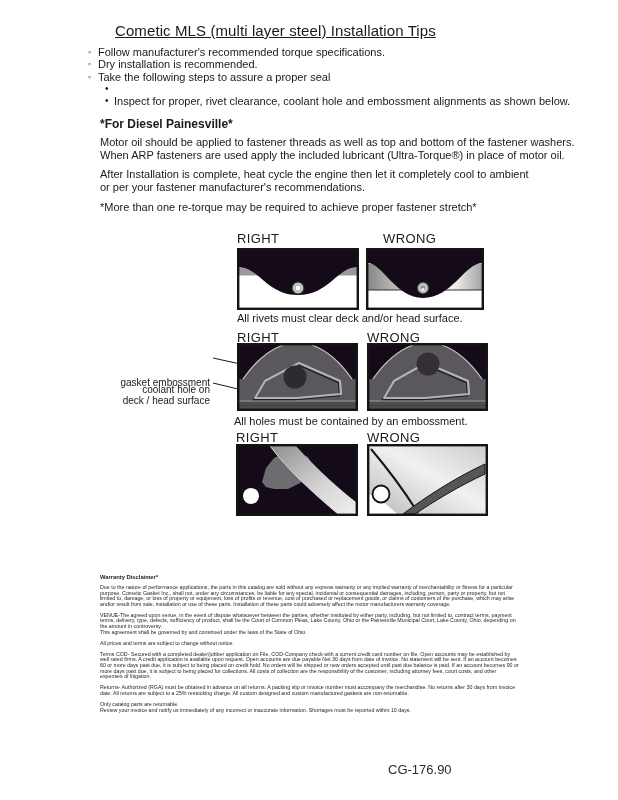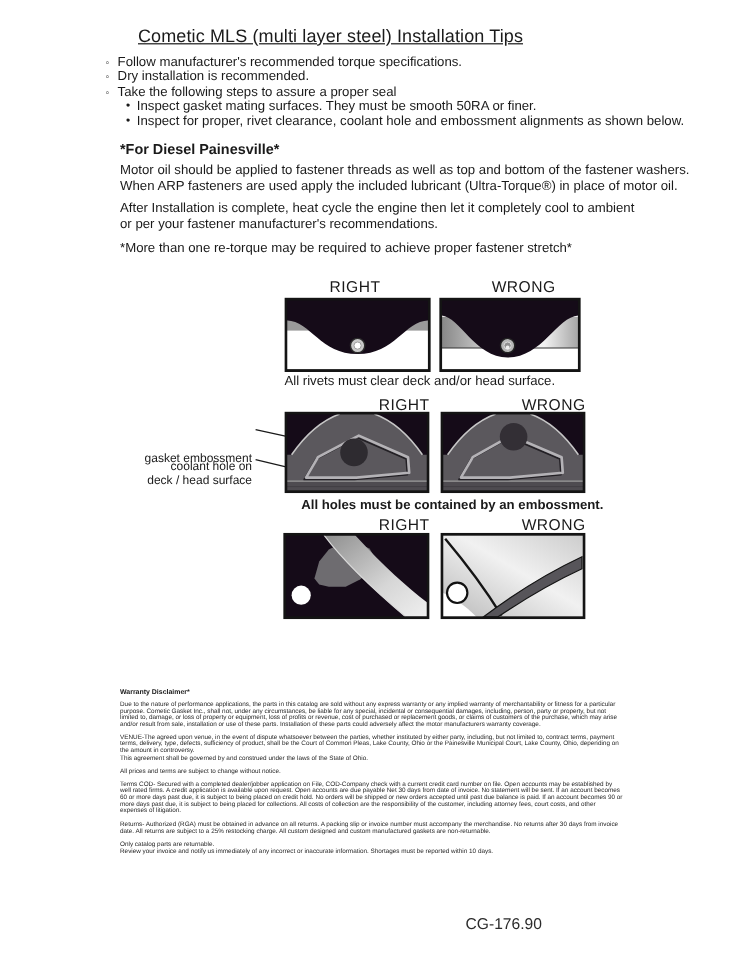--- a/index.html
+++ b/index.html
@@ -23,21 +23,21 @@
   .b-row { display: flex; line-height: 12.3px; white-space: nowrap; }
   .b-dot { width: 10px; font-size: 9px; }
   .b-sub { margin-left: 17px; }
   .b-sub .b-dot { width: 9px; font-size: 10px; }
 
   .diesel { position: absolute; left: 100px; top: 117px; width: 440px; font-size: 11px; }
   .diesel-h { font-size: 12px; font-weight: bold; margin-bottom: 5px; }
   .d-line { line-height: 13px; white-space: nowrap; }
   .d-gap { height: 6px; }
 
-  .fig-label { position: absolute; font-size: 13px; letter-spacing: 0.4px; text-align: right; }
+  .fig-label { position: absolute; font-size: 13px; letter-spacing: 0.4px; text-align: left; }
   .fig-panel { position: absolute; line-height: 0; }
   .fig-caption { position: absolute; font-size: 11px; line-height: 11.5px; white-space: nowrap; }
 
   .callout { position: absolute; font-size: 10px; line-height: 11px; text-align: right; }
   .leader-svg { position: absolute; }
 
   .disclaimer { position: absolute; left: 100px; top: 574px; width: 420px; }
   .disc-h { font-size: 5.8px; font-weight: bold; margin-bottom: 5px; }
   .disclaimer p { font-size: 5.3px; line-height: 5.6px; margin-bottom: 5.5px; color: #1f1f1f; }
   .disclaimer p.tight { margin-bottom: 0; }
@@ -59,21 +59,20 @@
     <div class="b-row">
       <span class="b-dot">◦</span>
       <span>Dry installation is recommended.</span>
     </div>
     <div class="b-row">
       <span class="b-dot">◦</span>
       <span>Take the following steps to assure a proper seal</span>
     </div>
     <div class="b-row b-sub">
       <span class="b-dot">•</span>
-      <span>Inspect gasket mating surfaces.  They must be smooth 50RA or finer.</span>
     </div>
     <div class="b-row b-sub">
       <span class="b-dot">•</span>
       <span>Inspect for proper, rivet clearance, coolant hole and embossment alignments as shown below.</span>
     </div>
   </div>
 
   <div class="diesel">
     <div class="diesel-h">*For Diesel Painesville*</div>
     <div class="d-line">Motor oil should be applied to fastener threads as well as top and bottom of the fastener washers.</div>
@@ -165,21 +164,21 @@
       <path d="M46,2 Q24,10 6,36" fill="none" stroke="#c6c6c6" stroke-width="1.3"></path>
       <path d="M119,2 H75 Q97,10 115,36 L119,36 Z" fill="#150b18"></path>
       <path d="M75,2 Q97,10 115,36" fill="none" stroke="#c6c6c6" stroke-width="1.3"></path>
       <polygon points="15.5,56.5 25.5,39.5 57.5,21.5 99.5,39.5 100.5,52.5 56.5,56.5" fill="none" stroke="#232025" stroke-width="1.4" stroke-linejoin="round"></polygon>
       <polygon points="17,55 27,38 59,20 101,38 102,51 58,55" fill="none" stroke="#b4b2b6" stroke-width="2.2" stroke-linejoin="round"></polygon>
       <circle cx="61" cy="21" r="11.5" fill="#332f35"></circle>
       <rect x="1.2" y="1.2" width="118.6" height="65.6" fill="none" stroke="#141414" stroke-width="2.4"></rect>
     </svg>
   </div>
 
-  <div class="fig-caption" style="left:251px; top:416px;font-weight:bold;">All holes must be contained by an embossment.</div>
+  <div class="fig-caption" style="left:234px; top:416px;">All holes must be contained by an embossment.</div>
 
   <div class="fig-label" style="left:236px; top:430px; width:122px;">RIGHT</div>
   <div class="fig-label" style="left:367px; top:430px; width:121px;">WRONG</div>
 
   <div class="fig-panel" style="left:236px; top:444px;">
     <svg width="122" height="72" viewBox="0 0 122 72">
       <defs>
         <linearGradient id="g3" x1="0" y1="0" x2="1" y2="1">
           <stop offset="0" stop-color="#8e8e8e"></stop>
           <stop offset="0.6" stop-color="#d6d6d6"></stop>

